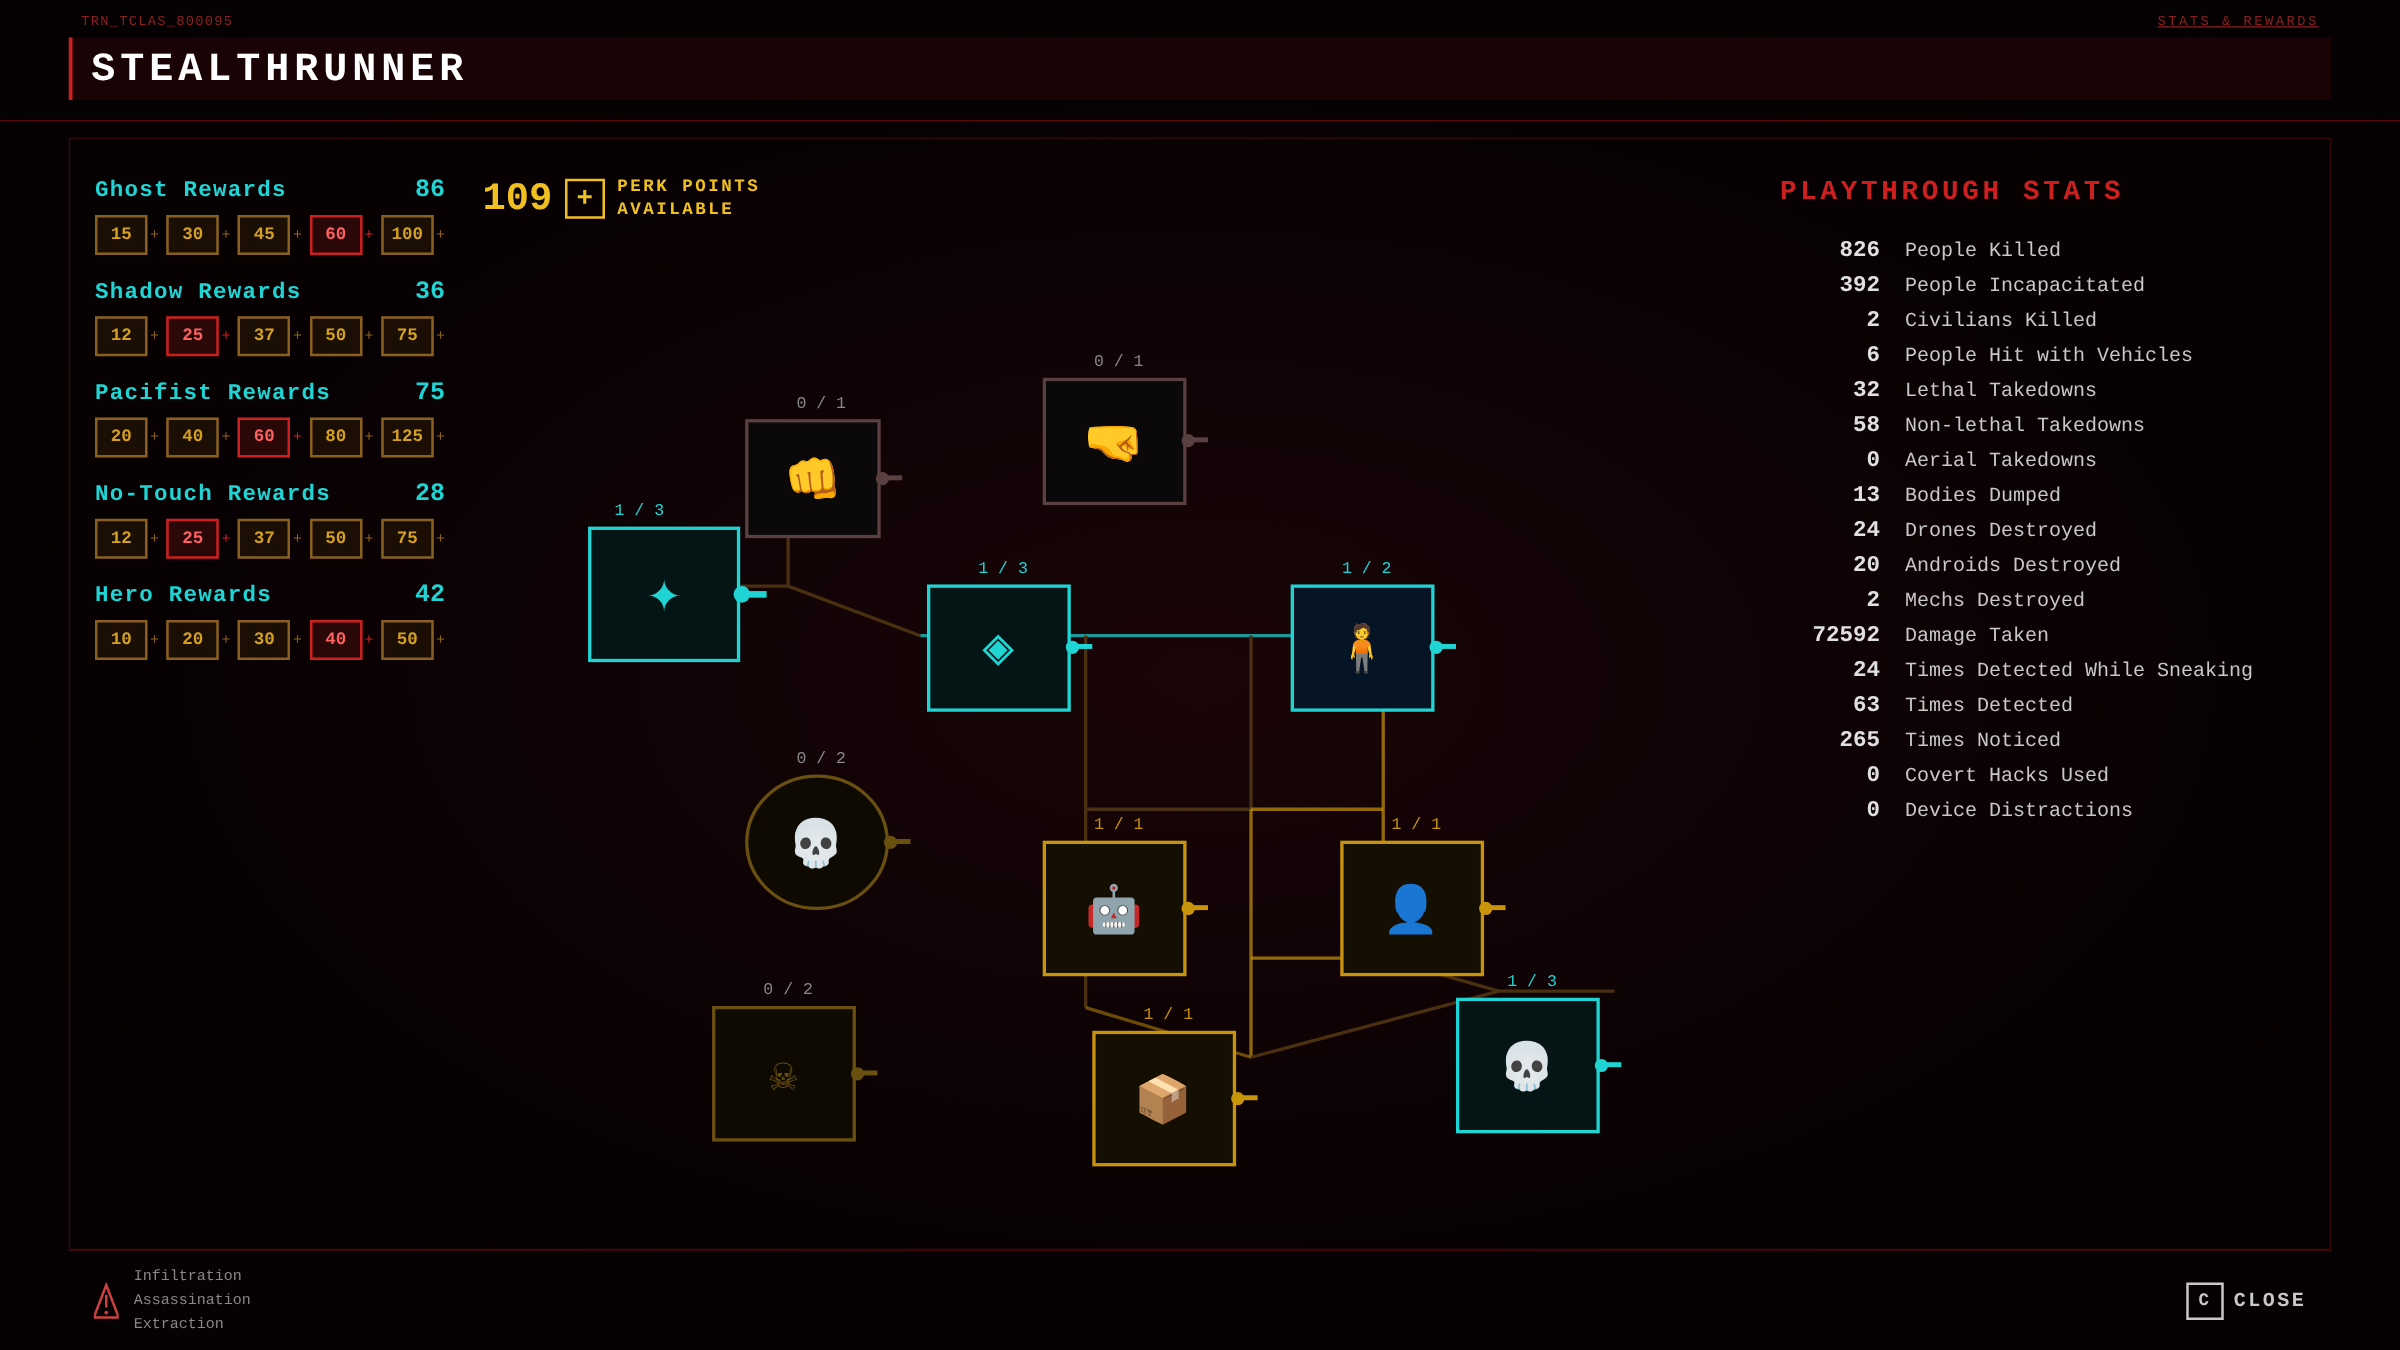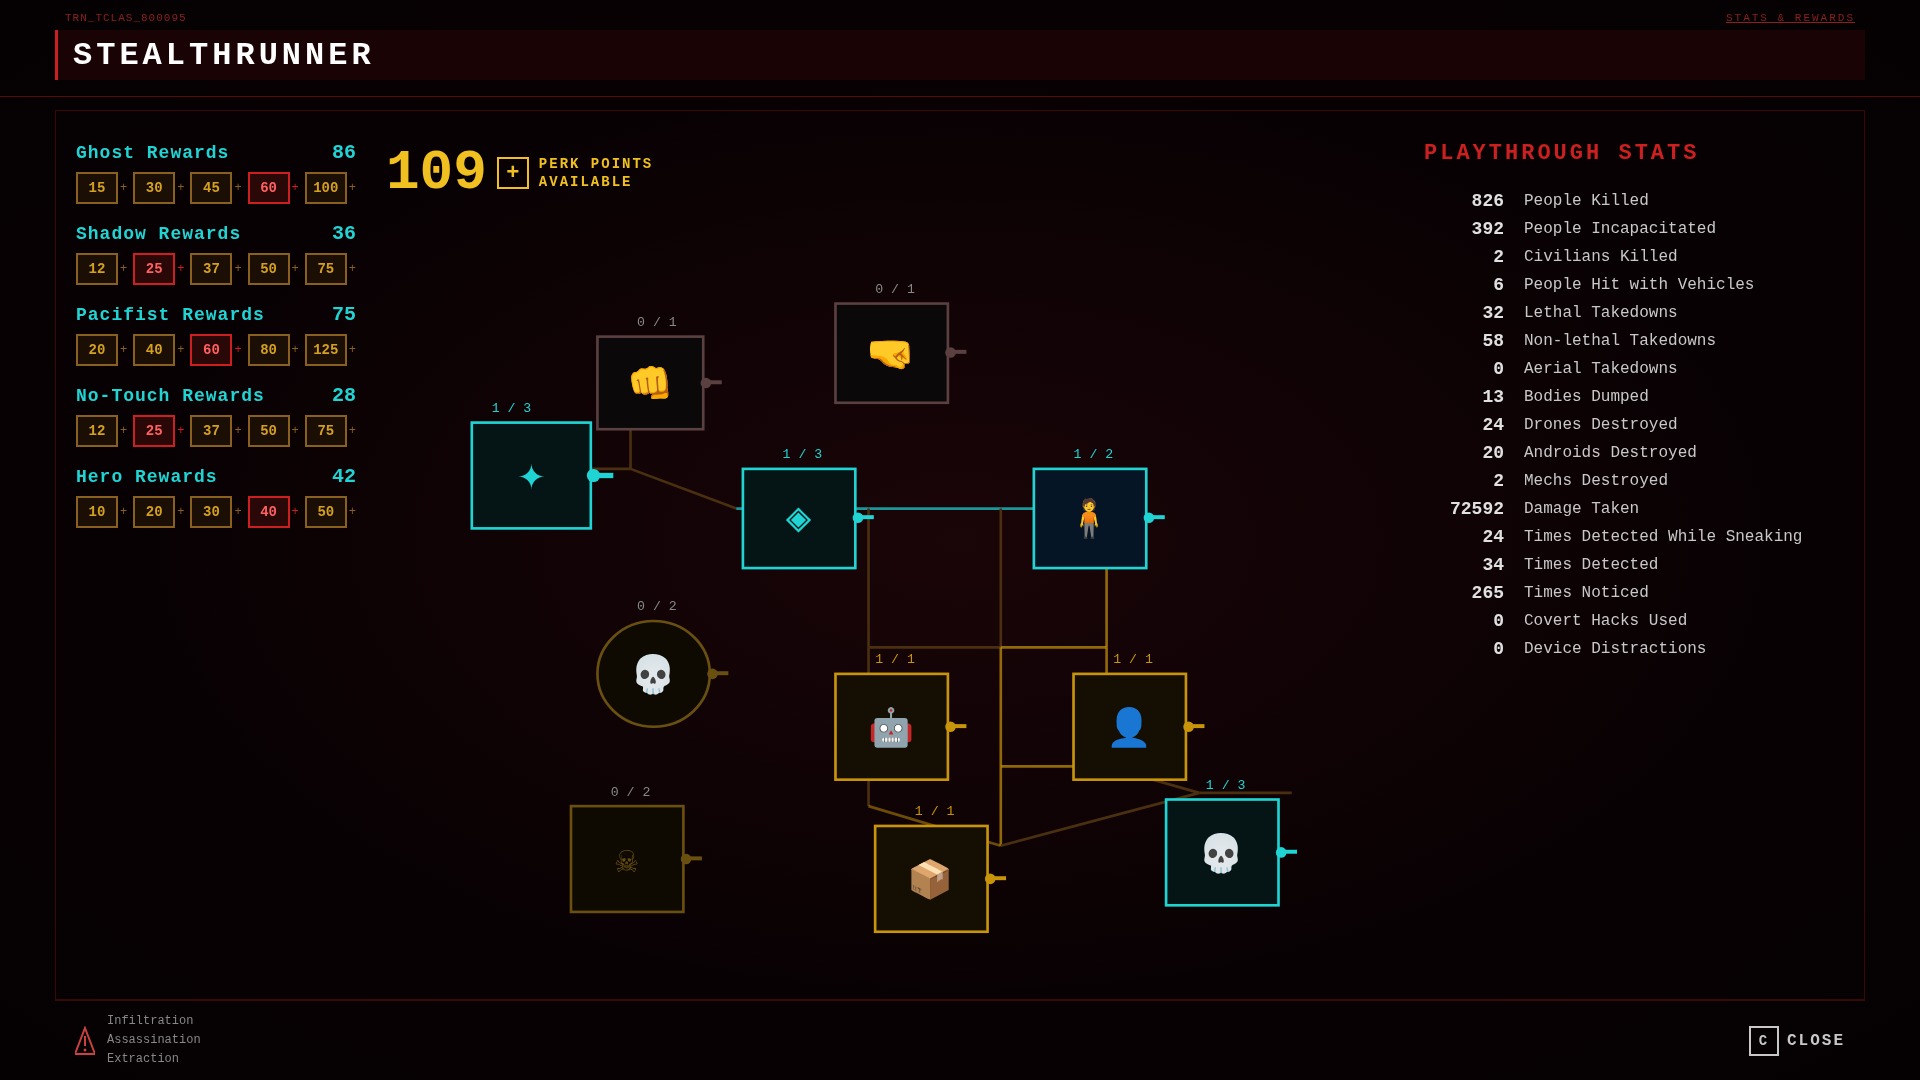--- a/index.html
+++ b/index.html
@@ -167,21 +167,21 @@
       position: absolute;
       top: 10px;
       left: 20px;
       display: flex;
       align-items: center;
       gap: 10px;
     }
 
     .perk-number {
       color: #f0c020;
-      font-size: 56px;
+      font-size: 31px;
       font-weight: bold;
     }
 
     .perk-plus-btn {
       width: 32px;
       height: 32px;
       border: 2px solid #f0c020;
       color: #f0c020;
       display: flex;
       align-items: center;
@@ -626,21 +626,21 @@
   </div>
         <div class="stat-row">
     <span class="stat-value">72592</span>
     <span class="stat-label">Damage Taken</span>
   </div>
         <div class="stat-row">
     <span class="stat-value">24</span>
     <span class="stat-label">Times Detected While Sneaking</span>
   </div>
         <div class="stat-row">
-    <span class="stat-value">34</span>
+    <span class="stat-value">63</span>
     <span class="stat-label">Times Detected</span>
   </div>
         <div class="stat-row">
     <span class="stat-value">265</span>
     <span class="stat-label">Times Noticed</span>
   </div>
         <div class="stat-row">
     <span class="stat-value">0</span>
     <span class="stat-label">Covert Hacks Used</span>
   </div>

